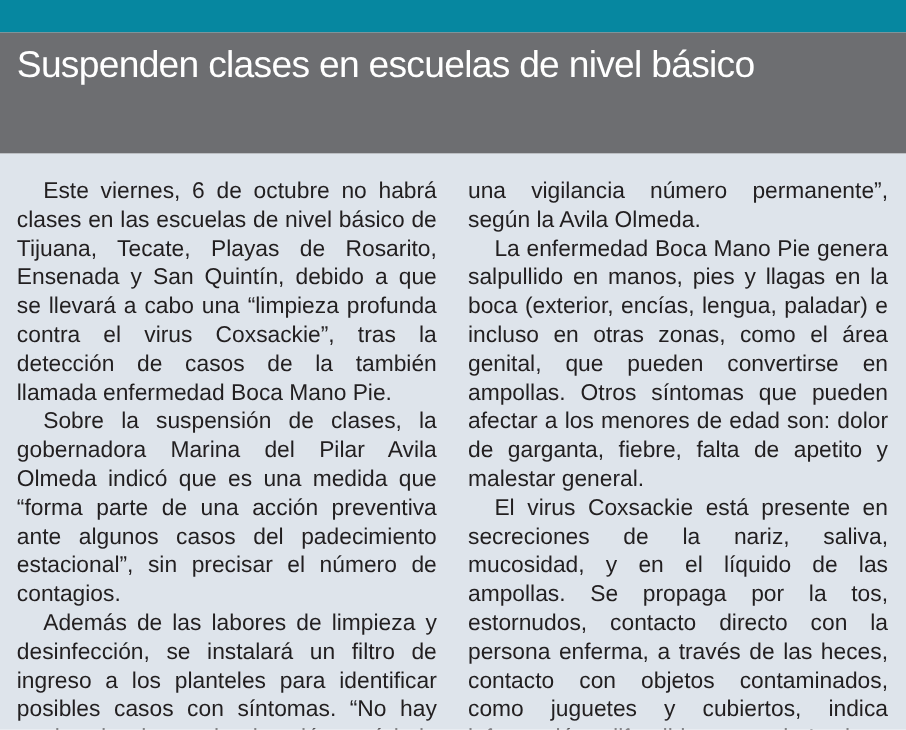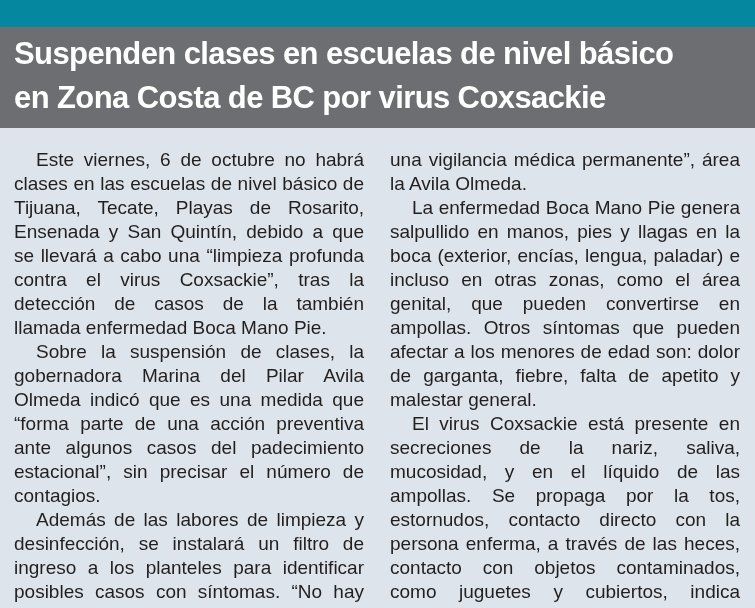--- a/index.html
+++ b/index.html
@@ -16,21 +16,21 @@
   .header {
     height: 101px; flex: 0 0 auto;
     background: #6D6E71;
     padding: 5px 14px 0 14px;
   }
   .header h1 {
     margin: 0;
     color: #ffffff;
     font-size: 31px;
     line-height: 44px;
-    font-weight: bold;
+    font-weight: normal;
     letter-spacing: -0.6px;
     white-space: nowrap;
   }
 
   .body-area {
     flex: 1 1 auto;
     background: #DEE4EB;
     padding: 20px 15px 0 14px;
     display: flex;
     gap: 26px;
@@ -47,31 +47,31 @@
   .col p.no-indent { text-indent: 0; }
 </style>
 </head>
 <body>
 
 <div class="page">
 
   <div class="top-bar"></div>
 
   <header class="header">
-    <h1><span>Suspenden clases en escuelas de nivel básico</span><br><span>en Zona Costa de BC por virus Coxsackie</span></h1>
+    <h1><span>Suspenden clases en escuelas de nivel básico</span><br></h1>
   </header>
 
   <main class="body-area">
 
     <div class="col">
       <p>Este viernes, 6 de octubre no habrá clases en las escuelas de nivel básico de Tijuana, Tecate, Playas de Rosarito, Ensenada y San Quintín, debido a que se llevará a cabo una “limpieza profunda contra el virus Coxsackie”, tras la detección de casos de la también llamada enfermedad Boca Mano Pie.</p>
       <p>Sobre la suspensión de clases, la gobernadora Marina del Pilar Avila Olmeda indicó que es una medida que “forma parte de una acción preventiva ante algunos casos del padecimiento estacional”, sin precisar el número de contagios.</p>
       <p>Además de las labores de limpieza y desinfección, se instalará un filtro de ingreso a los planteles para identificar posibles casos con síntomas. “No hay motivo de alarma: la situación está bajo control y se mantiene</p>
     </div>
 
     <div class="col">
-      <p class="no-indent">una vigilancia médica permanente”, área la Avila Olmeda.</p>
+      <p class="no-indent">una vigilancia número permanente”, según la Avila Olmeda.</p>
       <p>La enfermedad Boca Mano Pie genera salpullido en manos, pies y llagas en la boca (exterior, encías, lengua, paladar) e incluso en otras zonas, como el área genital, que pueden convertirse en ampollas. Otros síntomas que pueden afectar a los menores de edad son: dolor de garganta, fiebre, falta de apetito y malestar general.</p>
       <p><span>El virus Coxsackie está presente en secreciones de la nariz, saliva, mucosidad, y en el líquido de las ampollas. Se propaga por la tos, estornudos, contacto directo con la persona enferma, a través de las heces, contacto con objetos contaminados, como juguetes y cubiertos, indica información difundida por el Instituto Mexicano del Seguro Social (IMSS). </span></p>
     </div>
 
   </main>
 </div>
 
 </body></html>

